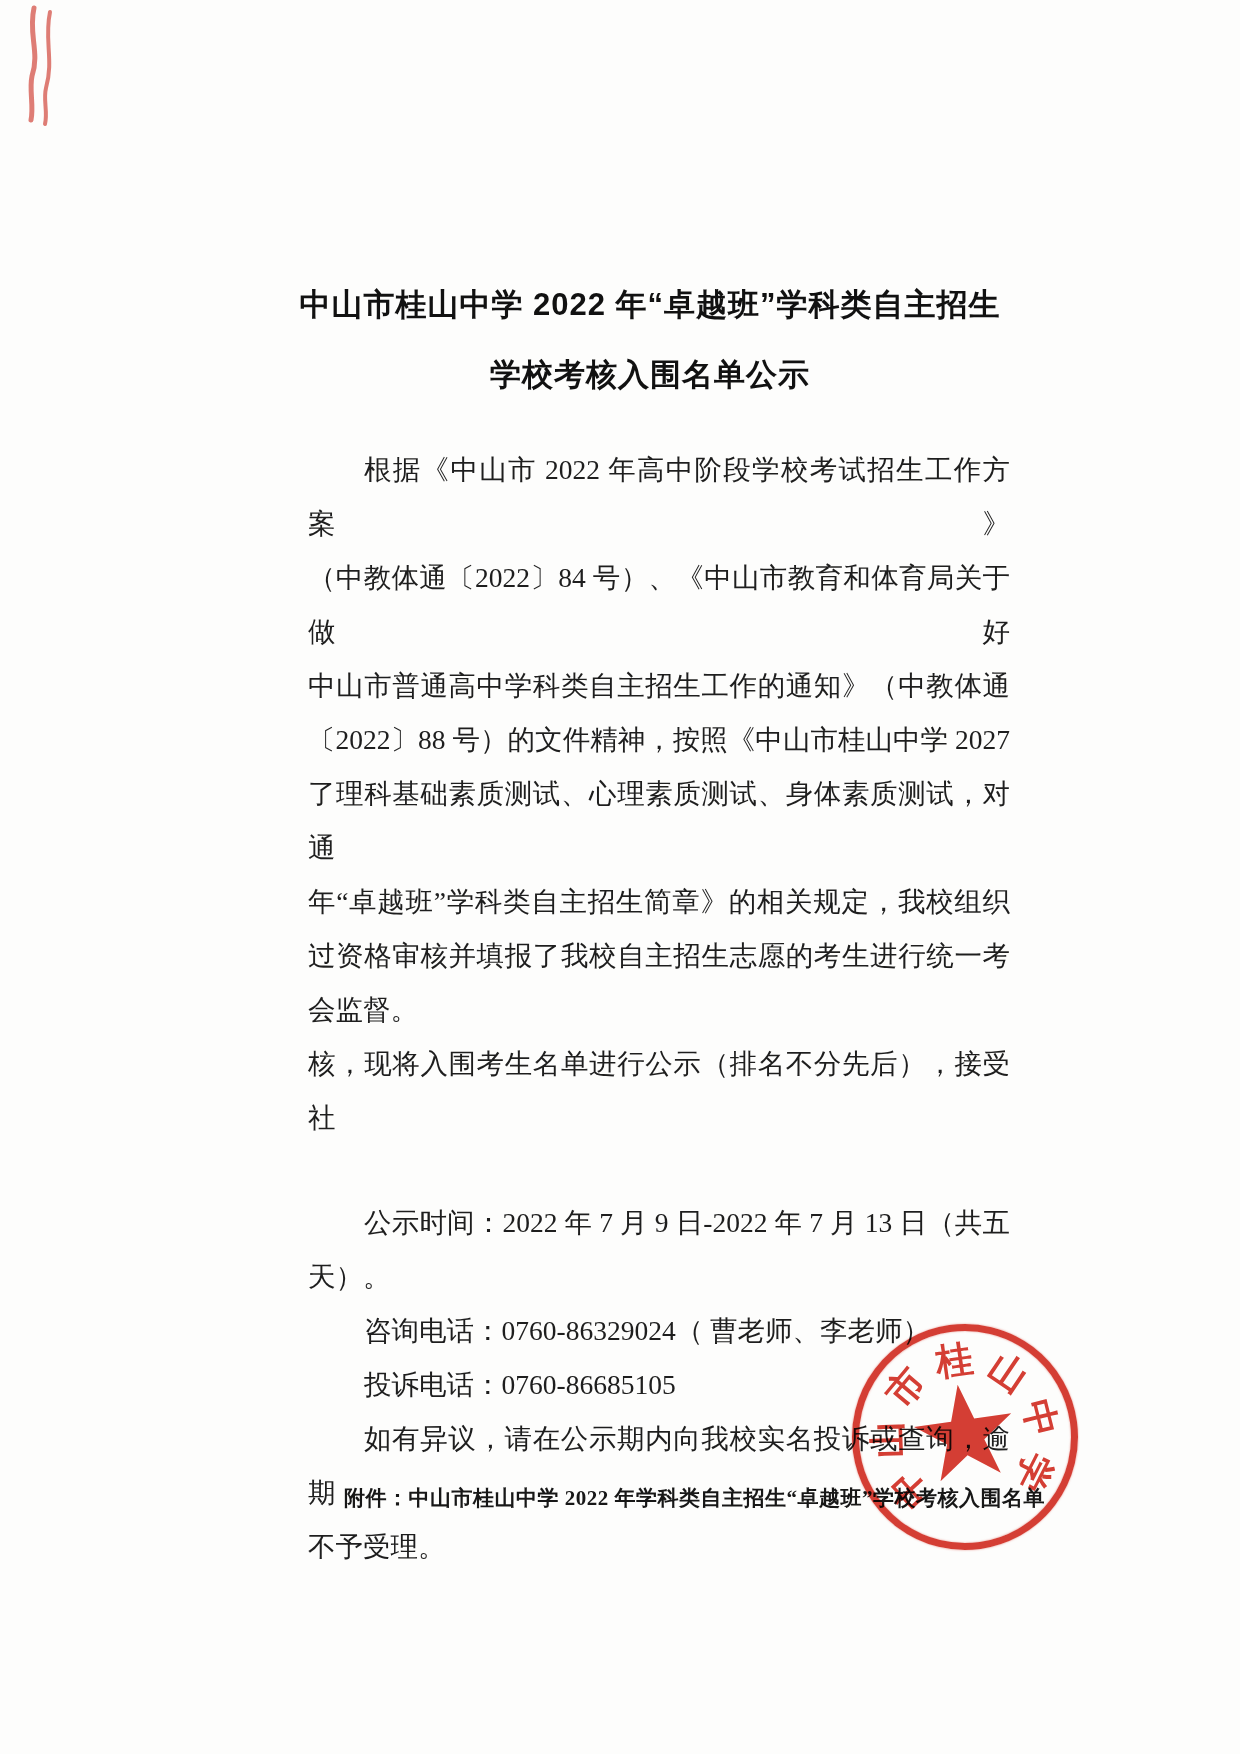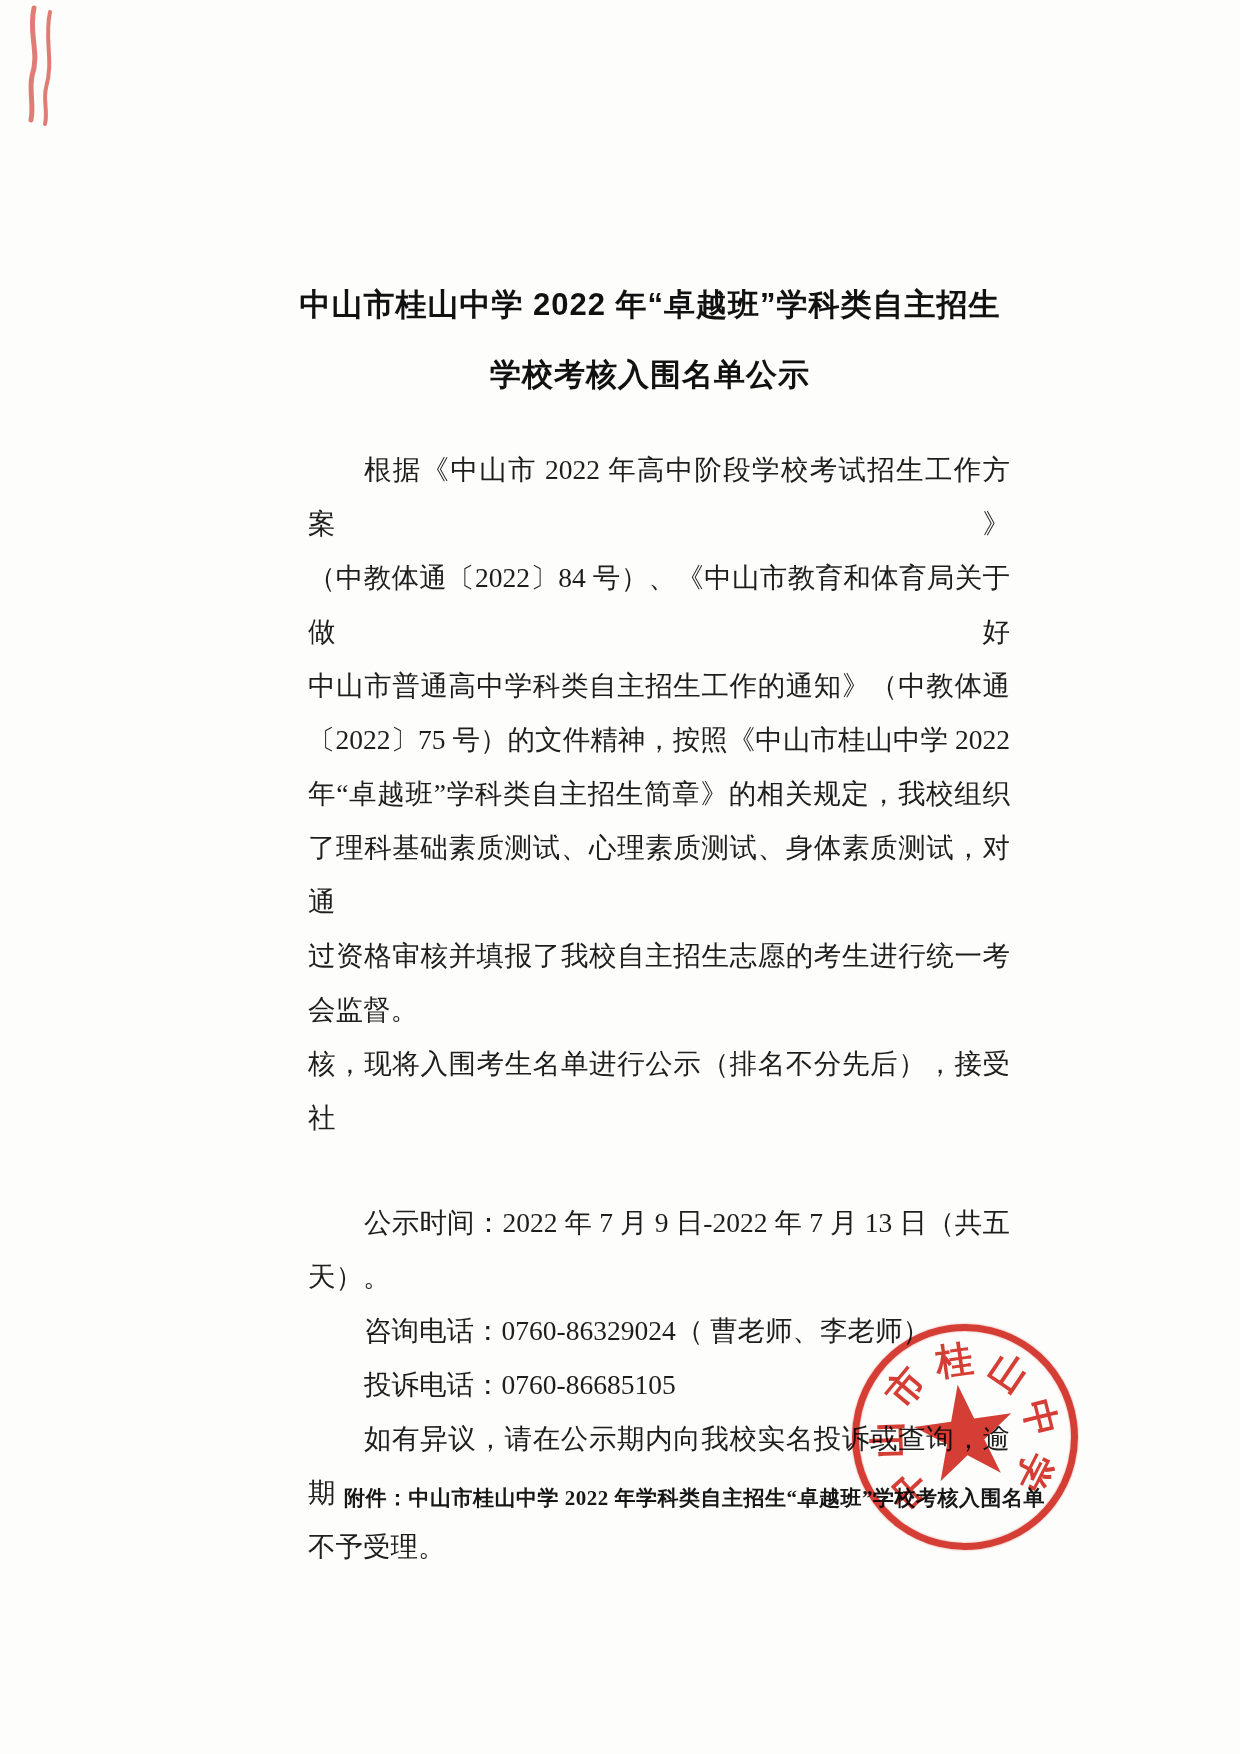--- a/index.html
+++ b/index.html
@@ -141,23 +141,23 @@
 
   <div class="title-block">
     <div>中山市桂山中学 2022 年“卓越班”学科类自主招生</div>
     <div>学校考核入围名单公示</div>
   </div>
 
   <div class="body-col">
     <div class="line full indent">根据《中山市 2022 年高中阶段学校考试招生工作方案》</div>
     <div class="line full">（中教体通〔2022〕84 号）、《中山市教育和体育局关于做好</div>
     <div class="line full">中山市普通高中学科类自主招生工作的通知》（中教体通</div>
-    <div class="line full">〔2022〕75 号）的文件精神，按照《中山市桂山中学 2022</div>
+    <div class="line full">〔2022〕88 号）的文件精神，按照《中山市桂山中学 2027</div>
+    <div class="line full">了理科基础素质测试、心理素质测试、身体素质测试，对通</div>
     <div class="line full">年“卓越班”学科类自主招生简章》的相关规定，我校组织</div>
-    <div class="line full">了理科基础素质测试、心理素质测试、身体素质测试，对通</div>
     <div class="line full">过资格审核并填报了我校自主招生志愿的考生进行统一考</div>
     <div class="line">会监督。</div>
     <div class="line full">核，现将入围考生名单进行公示（排名不分先后），接受社</div>
 
     <div class="spacer"></div>
 
     <div class="line full indent">公示时间：2022 年 7 月 9 日-2022 年 7 月 13 日（共五</div>
     <div class="line">天）。</div>
     <div class="line indent">咨询电话：0760-86329024（ 曹老师、李老师）</div>
     <div class="line indent">投诉电话：0760-86685105</div>

